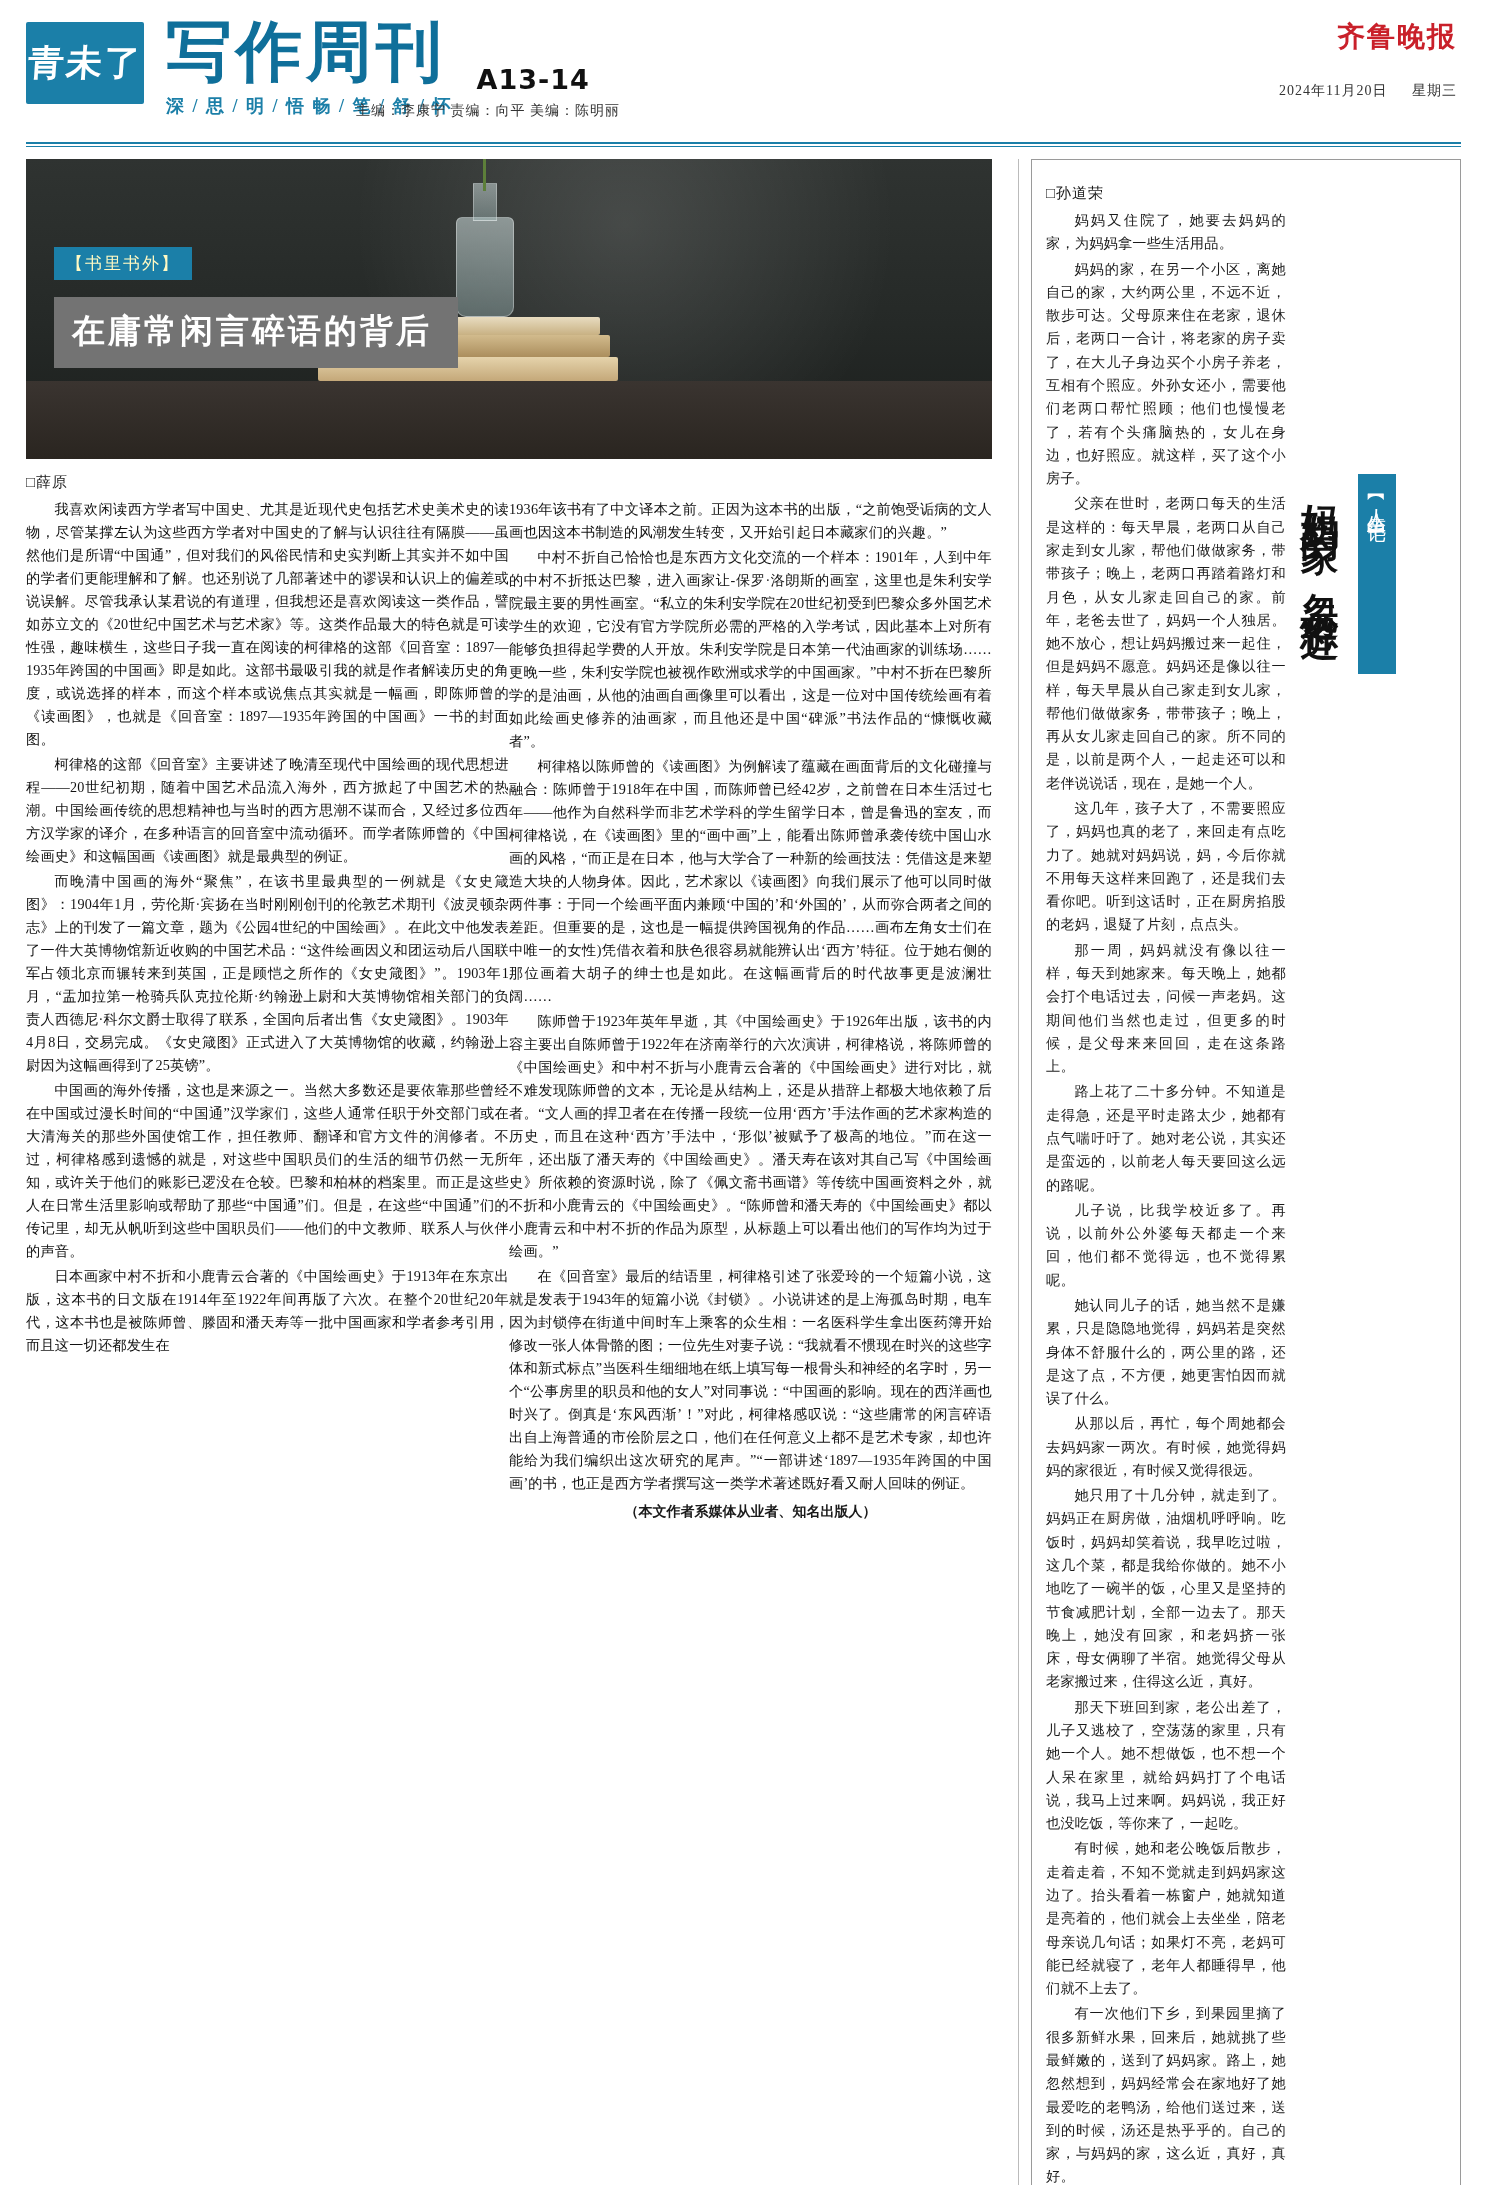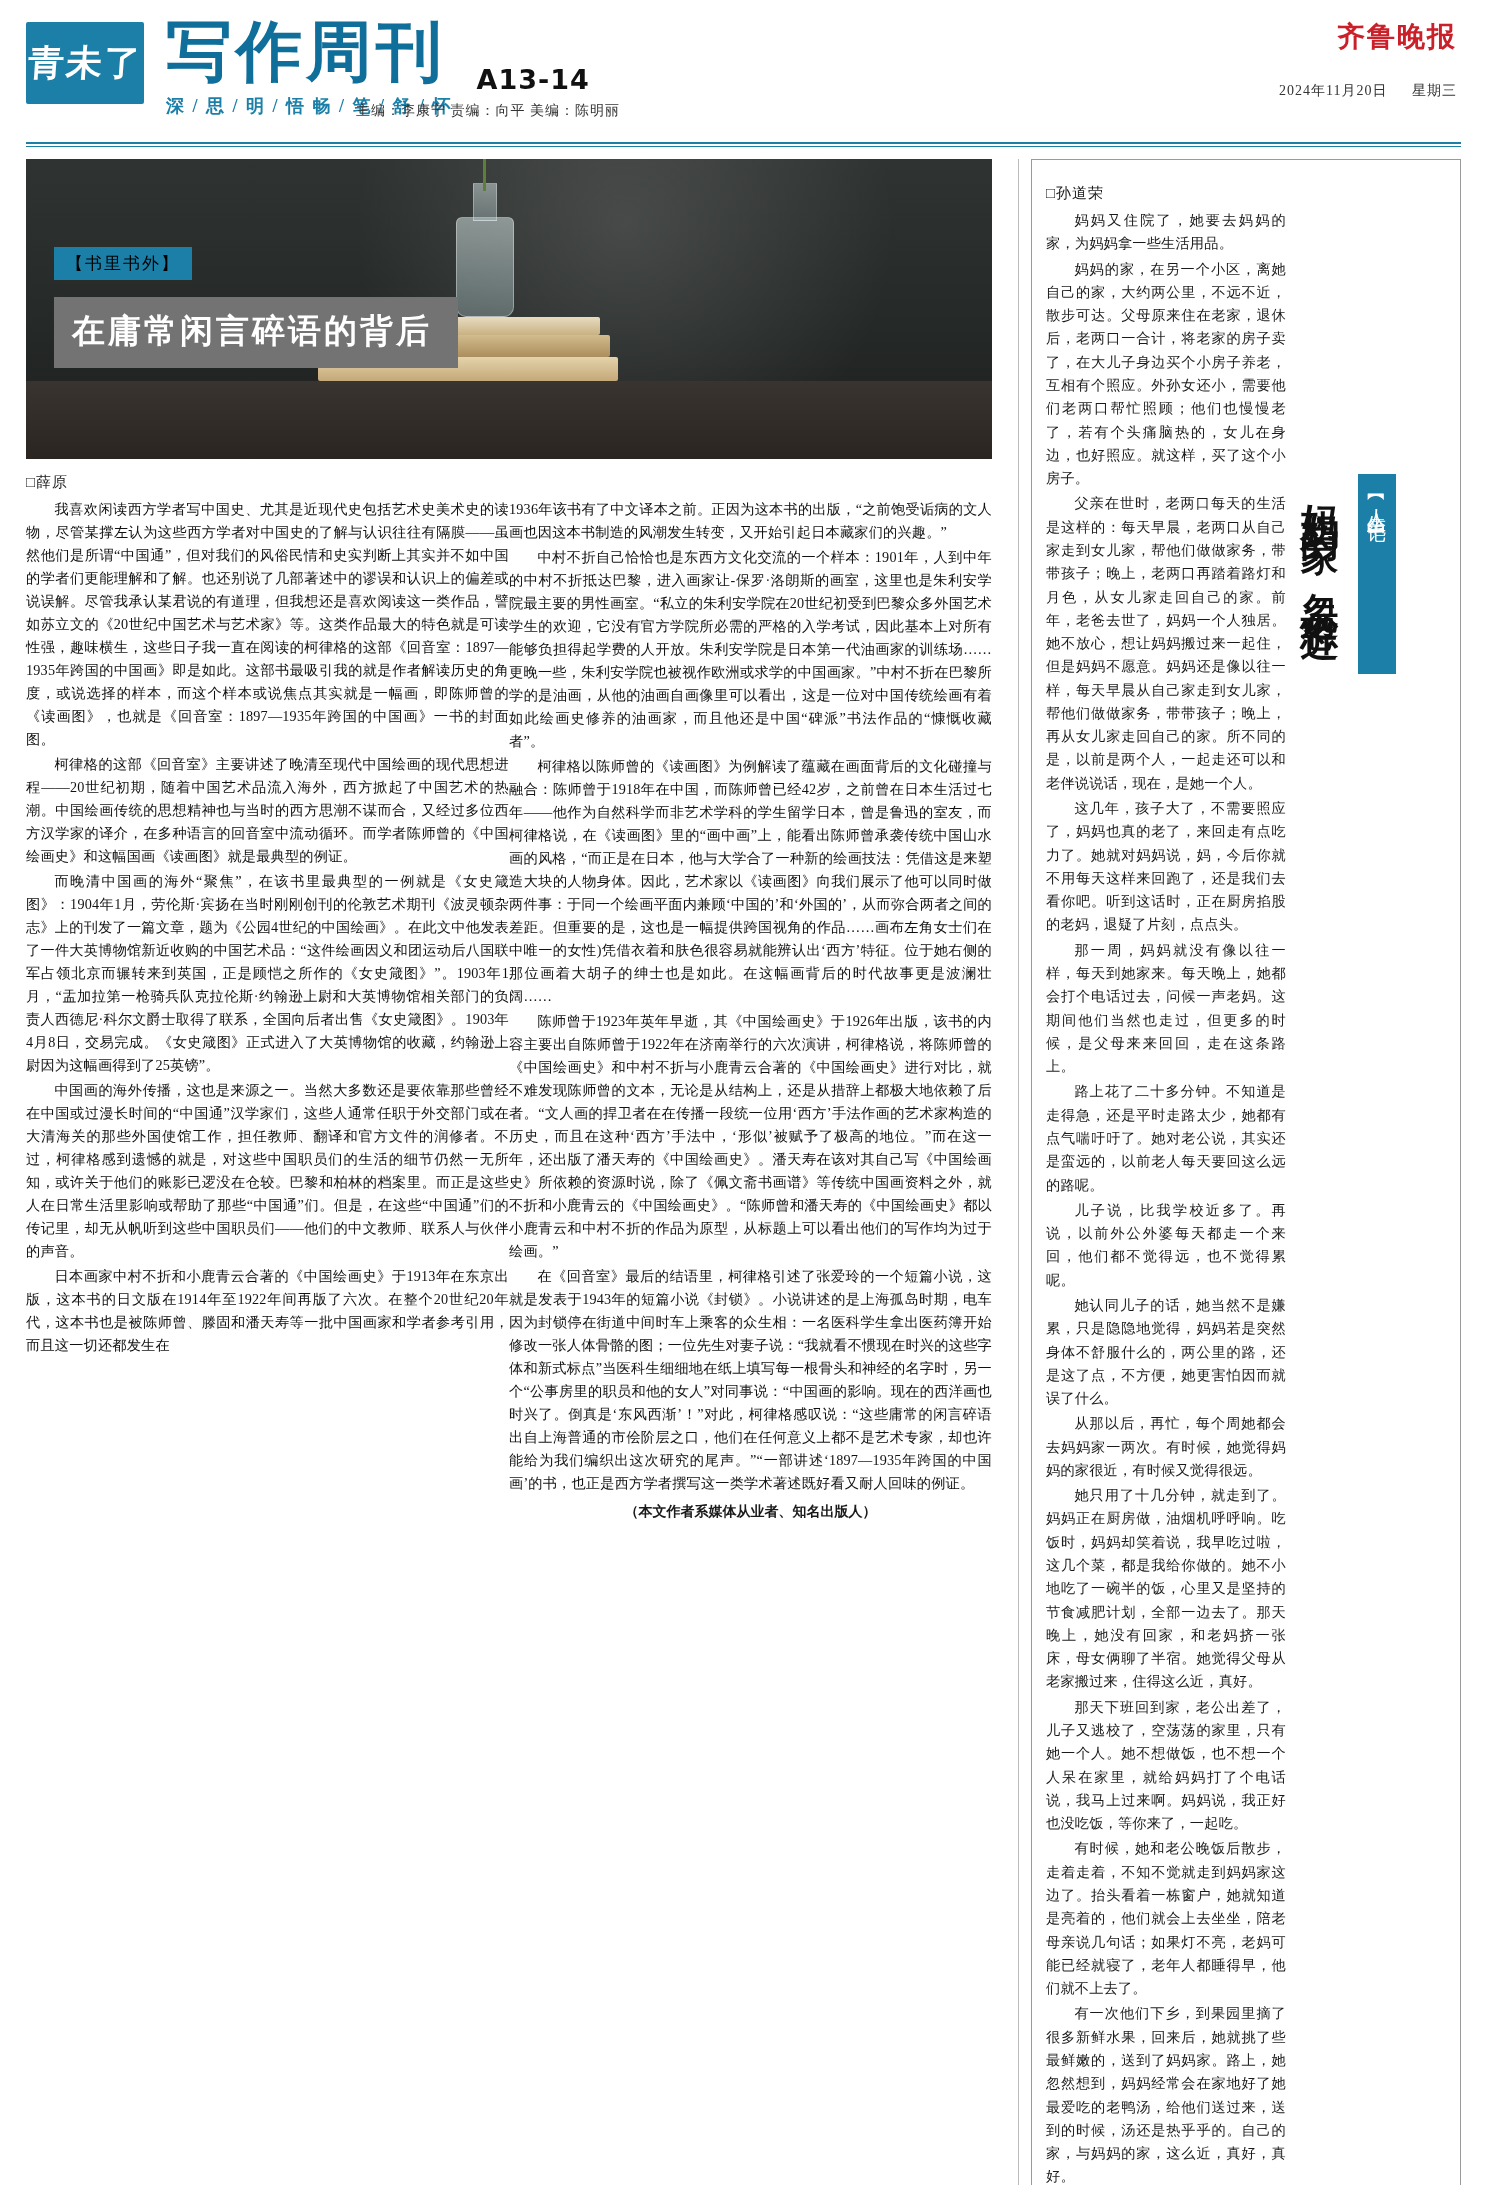--- a/index.html
+++ b/index.html
@@ -177,21 +177,21 @@
   .chalk{
     position:absolute;
     left:205px;bottom:48px;width:42px;height:9px;
     background:#efeadf;border-radius:3px;transform:rotate(-6deg);
   }
 
   .tag-small{
     position:absolute;
     left:28px;top:88px;
     background:#1b7fa8;
-    color:#000000;
+    color:#fef9c3;
     font-size:17px;
     letter-spacing:2px;
     padding:5px 12px;
     font-family:"DejaVu Serif", serif;
   }
   .hero-title{
     position:absolute;
     left:28px;top:138px;
     background:#737373;
     color:#fff;

